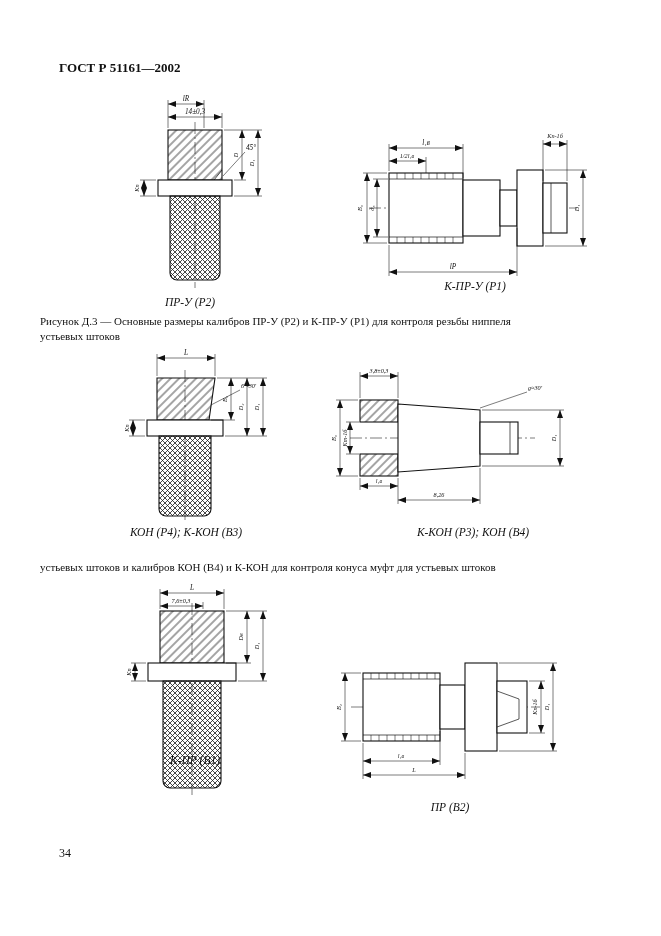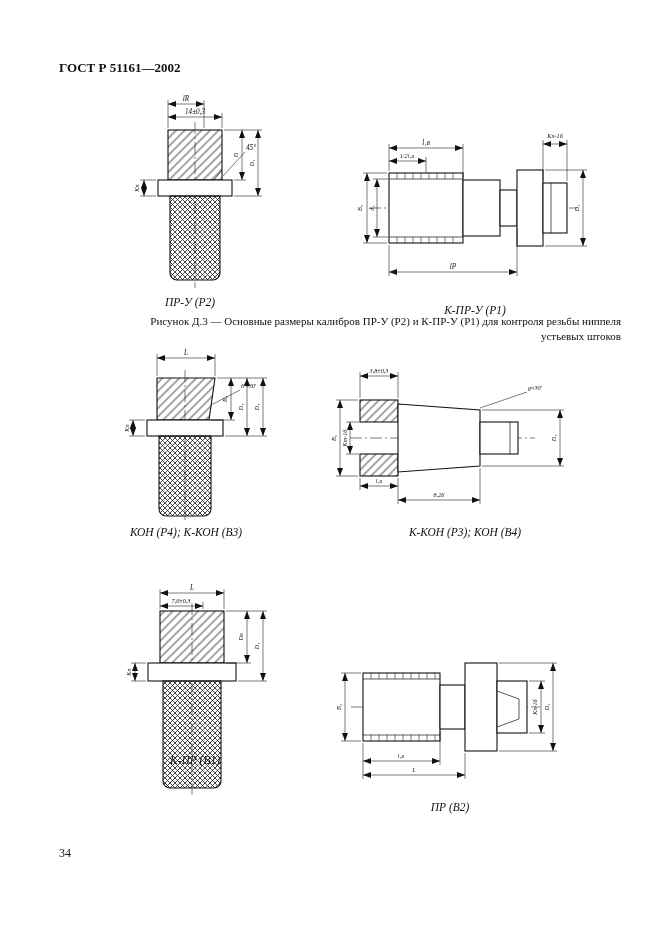--- a/index.html
+++ b/index.html
@@ -2,21 +2,21 @@
 <html><head>
 <meta charset="utf-8">
 <style>
   html,body{margin:0;padding:0;background:#e8e8e8;}
   .page{position:relative;width:661px;height:936px;background:#ffffff;margin:0 auto;
         font-family:"Liberation Serif", serif;color:#111;overflow:hidden;}
   .hdr{position:absolute;left:59px;top:60px;font-size:13px;font-weight:bold;}
   .pgnum{position:absolute;left:59px;top:846px;font-size:12px;}
   .drw{position:absolute;}
   .dlabel{position:absolute;font-size:11.5px;text-align:center;font-style:italic;}
-  .caption{position:absolute;left:40px;width:581px;text-align:right;font-size:11px;line-height:1.4;}
+  .caption{position:absolute;left:40px;width:581px;text-align:left;font-size:11px;line-height:1.4;}
   
   .out{stroke:#111;stroke-width:1.1;}
   .thin{stroke:#111;stroke-width:0.7;fill:none;}
   .ext{stroke:#111;stroke-width:0.55;fill:none;}
   .dim{stroke:#111;stroke-width:0.55;}
   .cl{stroke:#111;stroke-width:0.55;stroke-dasharray:12 3 2 3;}
   .hl{stroke:#1a1a1a;stroke-width:0.8;}
   .dt{font-family:"Liberation Serif",serif;font-style:italic;font-size:7.2px;fill:#111;}
   .dts{font-family:"Liberation Serif",serif;font-style:italic;font-size:6.2px;fill:#111;}
 </style>
@@ -117,21 +117,21 @@
     <line class="dim" x1="34" y1="144" x2="162" y2="144" marker-start="url(#b2)" marker-end="url(#a2)"></line>
     <text class="dt" x="98" y="141" text-anchor="middle">lР</text>
 
     <line class="ext" x1="190" y1="42" x2="232" y2="42"></line>
     <line class="ext" x1="190" y1="118" x2="232" y2="118"></line>
     <line class="dim" x1="228" y1="42" x2="228" y2="118" marker-start="url(#b2)" marker-end="url(#a2)"></line>
     <text class="dts" x="224" y="80" transform="rotate(-90 224 80)" text-anchor="middle">D₁</text>
   </svg>
 
   <div class="dlabel" style="left:120px;top:296px;width:140px">ПР-У (Р2)</div>
-  <div class="dlabel" style="left:395px;top:304px;width:160px">К-ПР-У (Р1)</div>
+  <div class="dlabel" style="left:395px;top:280px;width:160px">К-ПР-У (Р1)</div>
   <div class="caption" style="top:314px">
     <span>Рисунок Д.3 — Основные размеры калибров ПР-У (Р2) и К-ПР-У (Р1) для контроля резьбы ниппеля</span><br>
     <span>устьевых штоков</span>
   </div>
 
   <svg class="drw" style="left:95px;top:348px" width="200" height="175" viewBox="0 0 200 175">
     <defs>
       <pattern id="h3" width="6" height="6" patternUnits="userSpaceOnUse" patternTransform="rotate(45)">
           <line class="hl" x1="3" y1="0" x2="3" y2="6"></line>
         </pattern>
@@ -216,23 +216,24 @@
     <line class="dim" x1="68" y1="140" x2="150" y2="140" marker-start="url(#b4)" marker-end="url(#a4)"></line>
     <text class="dts" x="109" y="137" text-anchor="middle">8,26</text>
 
     <line class="ext" x1="152" y1="50" x2="234" y2="50"></line>
     <line class="ext" x1="152" y1="106" x2="234" y2="106"></line>
     <line class="dim" x1="230" y1="50" x2="230" y2="106" marker-start="url(#b4)" marker-end="url(#a4)"></line>
     <text class="dts" x="226" y="78" transform="rotate(-90 226 78)" text-anchor="middle">D₁</text>
   </svg>
 
   <div class="dlabel" style="left:96px;top:526px;width:180px">КОН (Р4); К-КОН (В3)</div>
-  <div class="dlabel" style="left:365px;top:526px;width:200px">К-КОН (Р3); КОН (В4)</div>
+  <div class="dlabel" style="left:373px;top:526px;width:200px">К-КОН (Р3); КОН (В4)</div>
   <div class="caption" style="top:545px">
     <br>
+    <span>устьевых штоков и калибров КОН (В4) и К-КОН для контроля конуса муфт для устьевых штоков</span>
   </div>
 
   <svg class="drw" style="left:95px;top:583px" width="200" height="215" viewBox="0 0 200 215">
     <defs>
       <pattern id="h5" width="6" height="6" patternUnits="userSpaceOnUse" patternTransform="rotate(45)">
           <line class="hl" x1="3" y1="0" x2="3" y2="6"></line>
         </pattern>
       <pattern id="k5" width="5" height="5" patternUnits="userSpaceOnUse">
           <path class="hl" d="M0 5L5 0M0 0L5 5"></path>
         </pattern>

